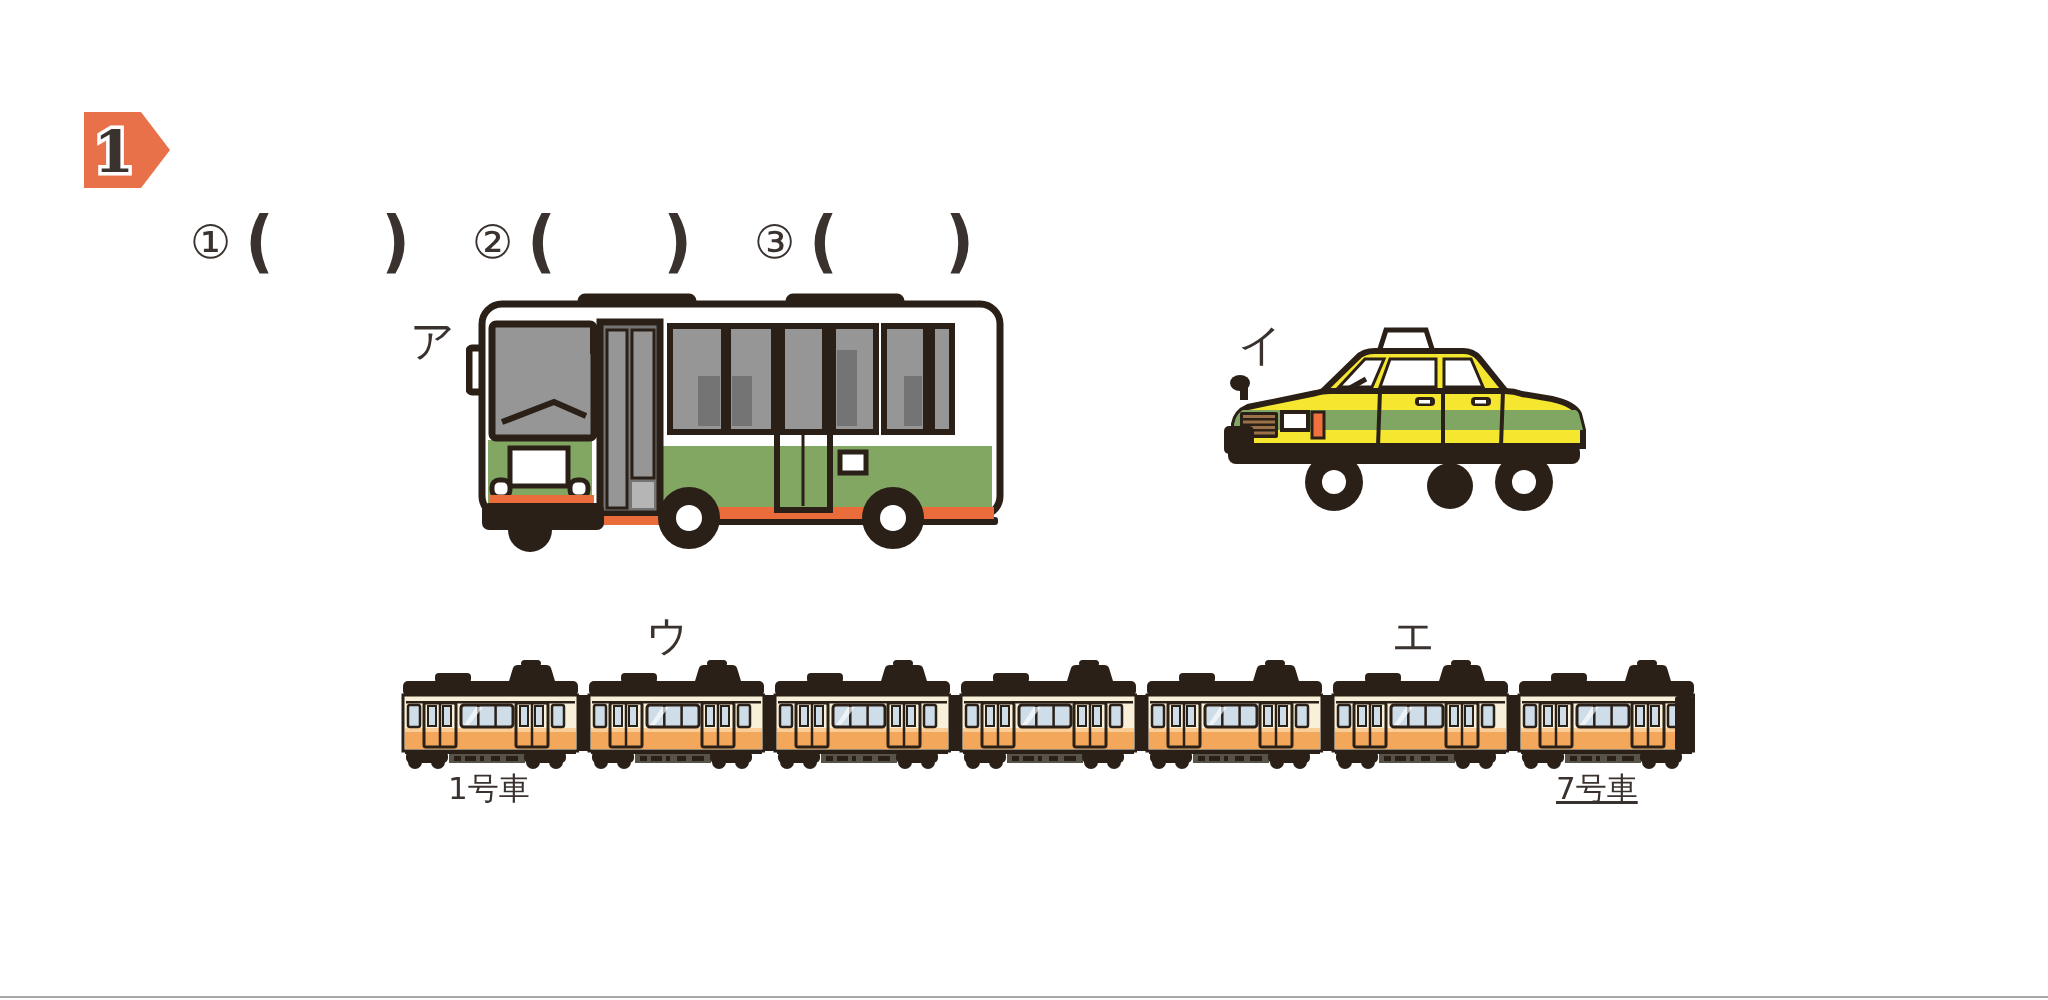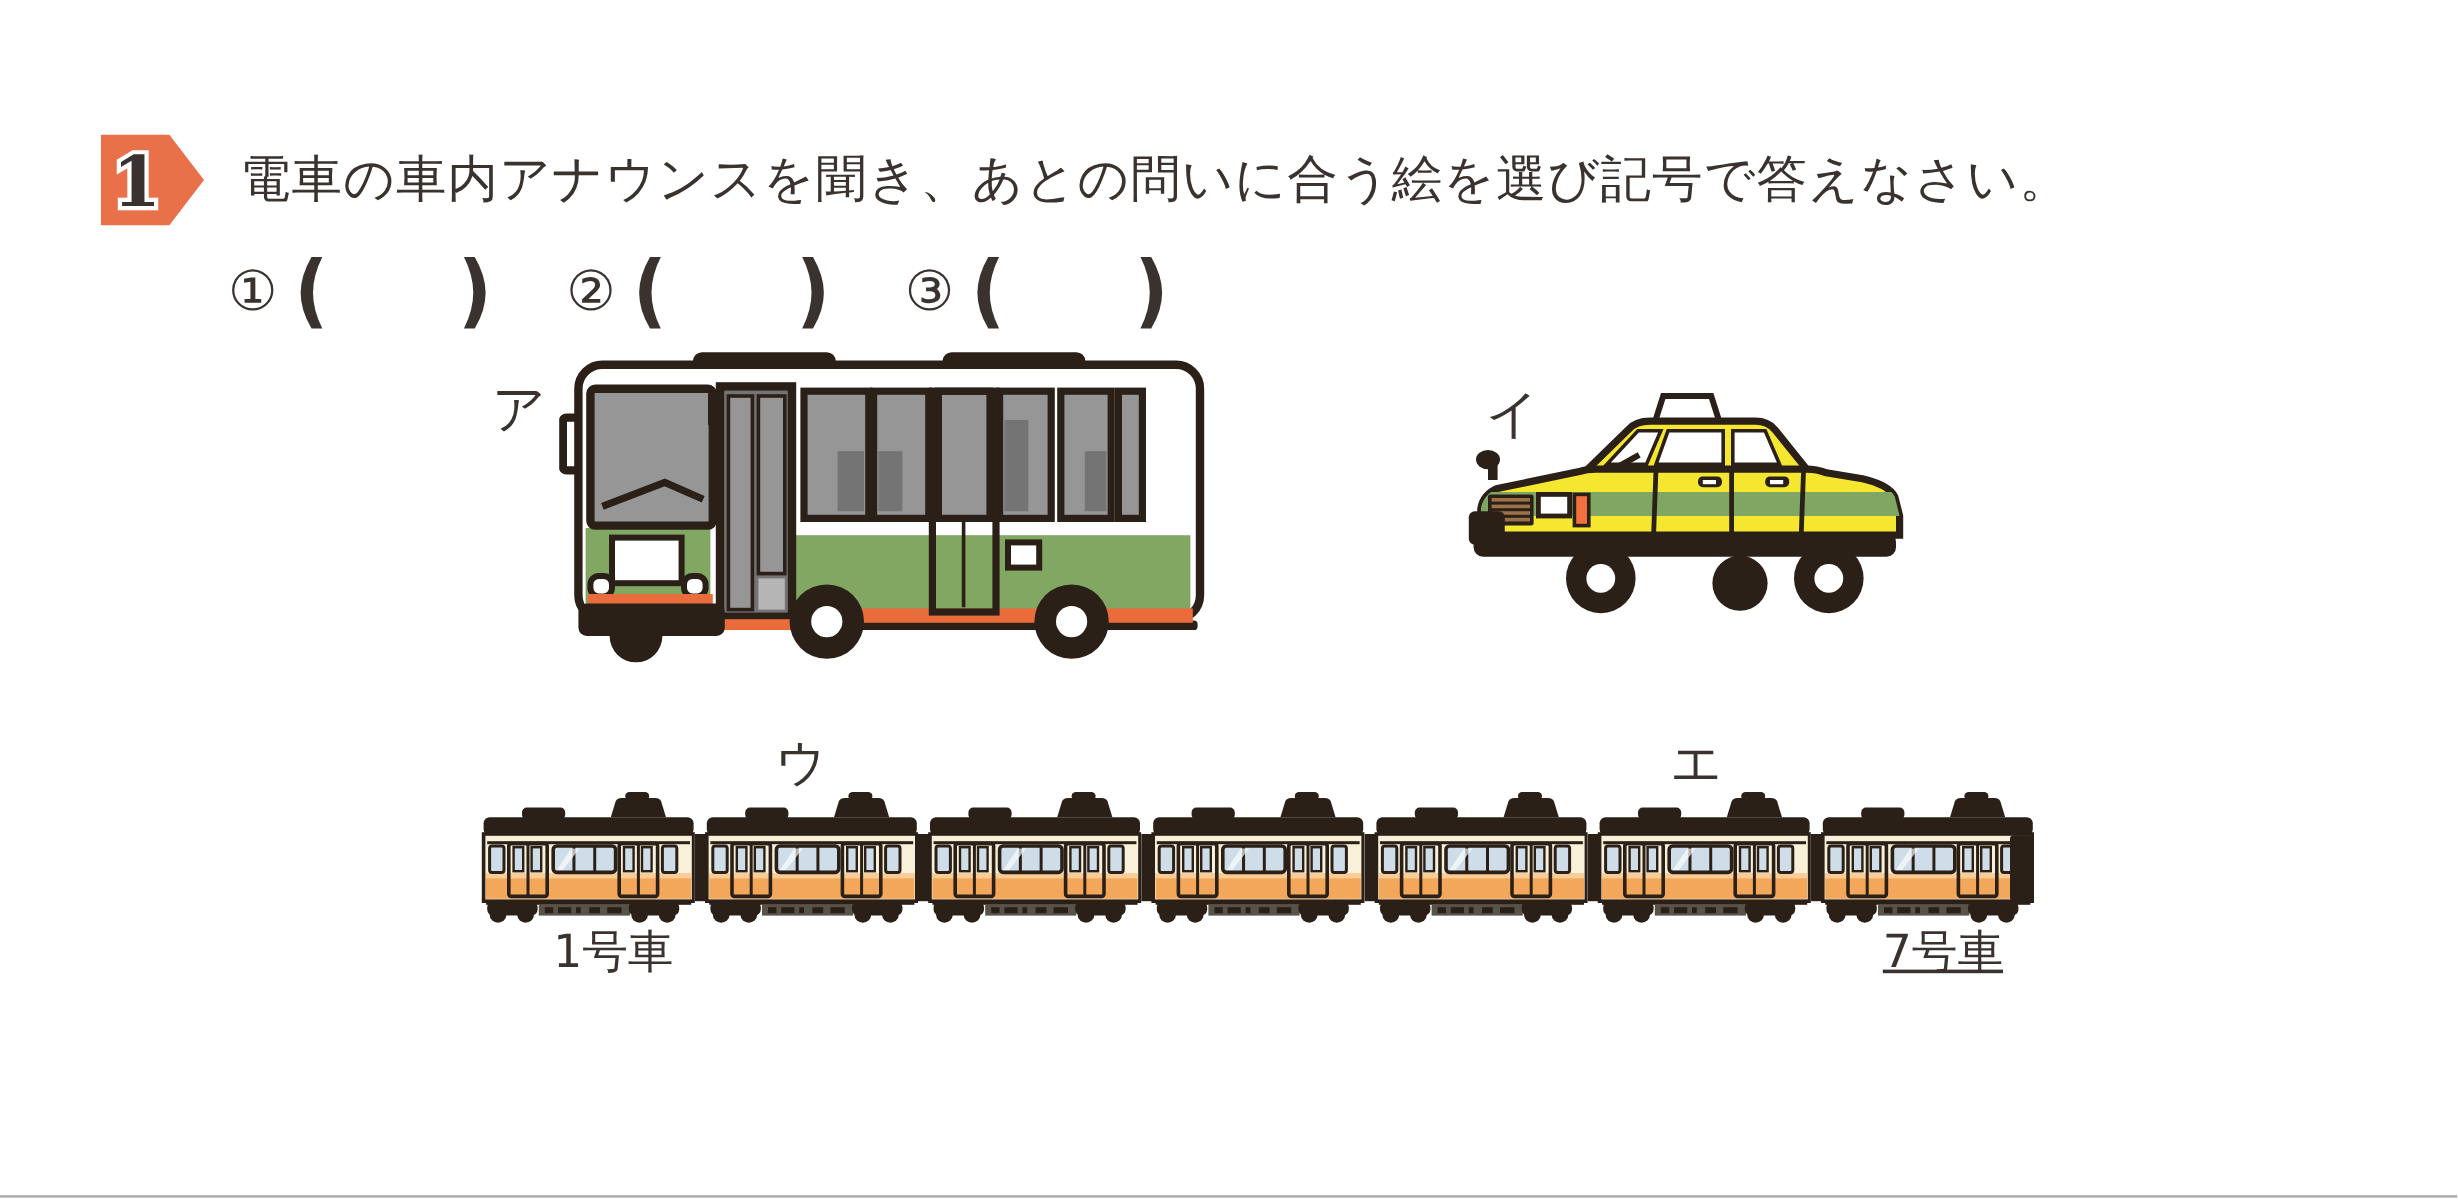--- a/index.html
+++ b/index.html
@@ -20,21 +20,21 @@
   .blank-item{display:flex;align-items:center;margin-right:62px;}
   .blank-num{font-size:46px;margin-right:14px;}
   .paren{font-size:62px;font-weight:600;line-height:1;transform:scaleY(1.08);}
   .blank-gap{display:inline-block;width:108px;height:1px;}
   
   .choice-label{font-size:44px;font-weight:500;}
   .label-a{left:410px;top:312px;}
   .label-b{left:1238px;top:316px;}
   .label-c{left:646px;top:608px;font-size:42px;}
   .label-d{left:1392px;top:608px;font-size:42px;}
-  .car-label{font-size:38px;font-weight:500;margin-left:13px;}
+  .car-label{font-size:31px;font-weight:500;}
   .label-car1{left:448px;top:768px;}
   .label-car7{left:1556px;top:768px;text-decoration:underline;}
   
   .bus-svg{left:466px;top:290px;}
   .taxi-svg{left:1222px;top:326px;}
   .train{left:393px;top:655px;display:flex;}
   .train svg{display:block;flex:0 0 auto;}
   .train svg.first .gangway{display:none;}
   .train svg .cab-end{display:none;}
   .train svg.last .cab-end{display:block;}
@@ -54,21 +54,20 @@
 </head>
 <body>
 
 <div class="page">
 
   <svg class="abs badge" viewBox="0 0 86 76">
     <path class="f-badge" d="M0,0 H57 L86,38 L57,76 H0 Z"></path>
     <text class="badge-num" x="30" y="60">1</text>
   </svg>
 
-  <div class="abs q-title">電車の車内アナウンスを聞き、あとの問いに合う絵を選び記号で答えなさい。</div>
 
   <div class="abs answer-row" id="answer-row">
     <span class="blank-item">
       <span class="blank-num">①</span>
       <span class="paren">(</span>
       <span class="blank-gap"></span>
       <span class="paren">)</span>
     </span>
 
     <span class="blank-item">

